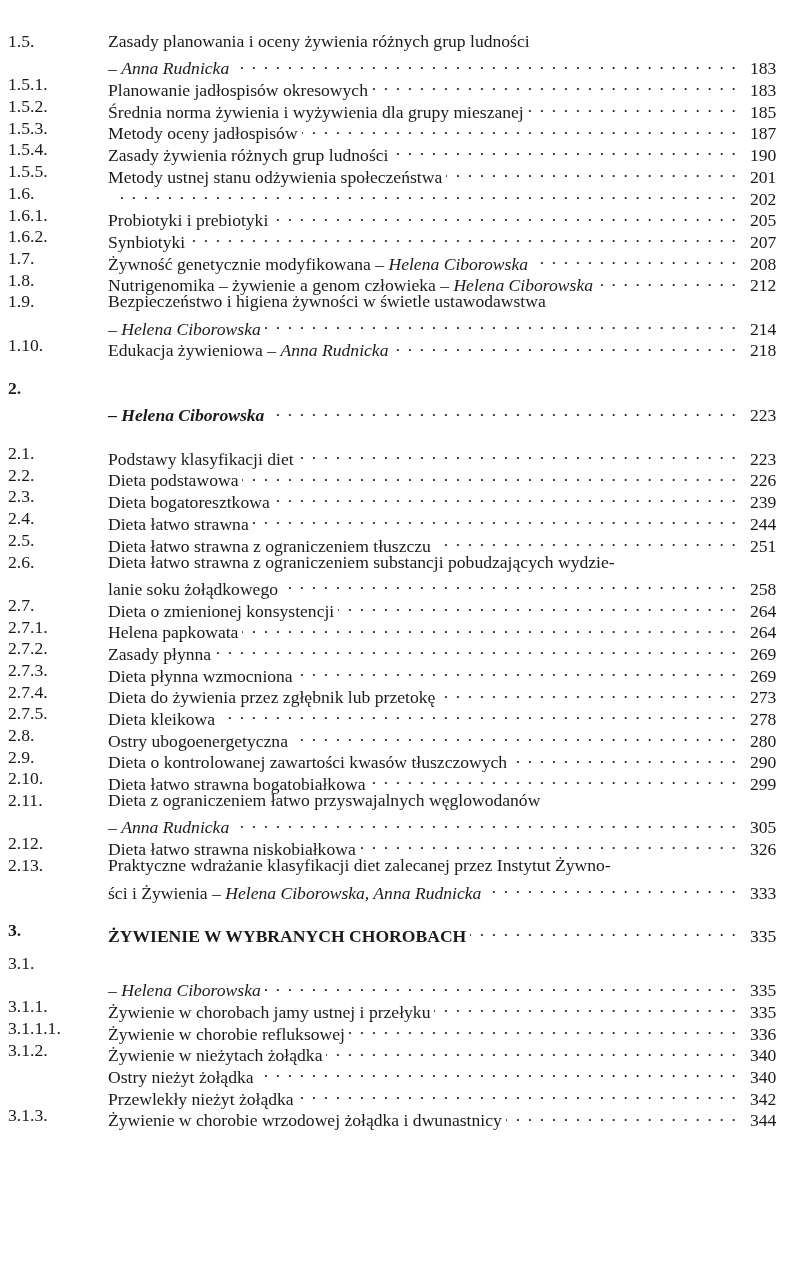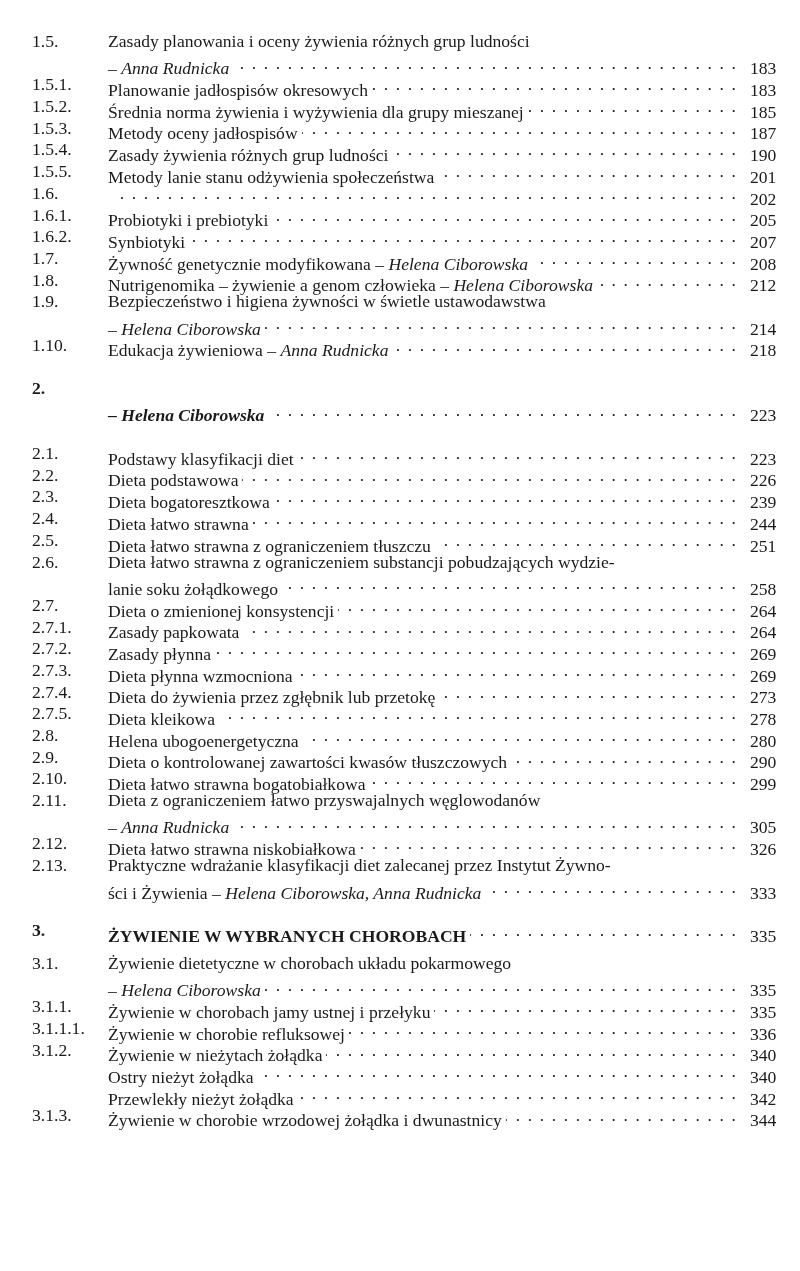--- a/index.html
+++ b/index.html
@@ -14,21 +14,21 @@
     position: absolute; left: 0; top: 31px; width: 800px;
   }
   .row {
     position: relative;
     height: 21.7px;
     line-height: 21.7px;
     font-size: 17.6px;
     white-space: nowrap;
   }
   .num {
-    position: absolute; left: 32px; top: 0;
+    position: absolute; left: 8px; top: 0;
   }
   .body {
     position: absolute; left: 108px; top: 0; right: 22px;
     display: flex; align-items: baseline;
   }
   .title { flex: 0 0 auto; }
   .author { font-style: italic; }
   .dots {
     flex: 1 1 auto; overflow: hidden; margin-left: 4px; margin-right: 4px;
     letter-spacing: 0;
@@ -101,21 +101,21 @@
           <span class="title"><span>Zasady żywienia różnych grup ludności</span></span>
           <span class="dots"></span>
           <span class="pg">190</span>
         </div>
       </div>
     </div>
     <div>
       <div class="row">
         <span class="num">1.5.5.</span>
         <div class="body">
-          <span class="title"><span>Metody lanie stanu odżywienia społeczeństwa</span></span>
+          <span class="title"><span>Metody ustnej stanu odżywienia społeczeństwa</span></span>
           <span class="dots"></span>
           <span class="pg">201</span>
         </div>
       </div>
     </div>
     <div>
       <div class="row">
         <span class="num">1.6.</span>
         <div class="body">
           <span class="dots"></span>
@@ -274,21 +274,21 @@
           <span class="title"><span>Dieta o zmienionej konsystencji</span></span>
           <span class="dots"></span>
           <span class="pg">264</span>
         </div>
       </div>
     </div>
     <div>
       <div class="row">
         <span class="num">2.7.1.</span>
         <div class="body">
-          <span class="title"><span>Zasady papkowata</span></span>
+          <span class="title"><span>Helena papkowata</span></span>
           <span class="dots"></span>
           <span class="pg">264</span>
         </div>
       </div>
     </div>
     <div>
       <div class="row">
         <span class="num">2.7.2.</span>
         <div class="body">
           <span class="title"><span>Zasady płynna</span></span>
@@ -324,21 +324,21 @@
           <span class="title"><span>Dieta kleikowa</span></span>
           <span class="dots"></span>
           <span class="pg">278</span>
         </div>
       </div>
     </div>
     <div>
       <div class="row">
         <span class="num">2.8.</span>
         <div class="body">
-          <span class="title"><span>Helena ubogoenergetyczna</span></span>
+          <span class="title"><span>Ostry ubogoenergetyczna</span></span>
           <span class="dots"></span>
           <span class="pg">280</span>
         </div>
       </div>
     </div>
     <div>
       <div class="row">
         <span class="num">2.9.</span>
         <div class="body">
           <span class="title"><span>Dieta o kontrolowanej zawartości kwasów tłuszczowych</span></span>
@@ -405,23 +405,20 @@
           <span class="title"><span>ŻYWIENIE W WYBRANYCH CHOROBACH</span></span>
           <span class="dots"></span>
           <span class="pg">335</span>
         </div>
       </div>
     </div>
     <div class="gap-small"></div>
     <div>
       <div class="row">
         <span class="num">3.1.</span>
-        <div class="body">
-          <span class="title"><span>Żywienie dietetyczne w chorobach układu pokarmowego</span></span>
-        </div>
       </div>
       <div class="row">
         <div class="body">
           <span class="title"><span>– </span><span class="author">Helena Ciborowska</span></span>
           <span class="dots"></span>
           <span class="pg">335</span>
         </div>
       </div>
     </div>
     <div>

